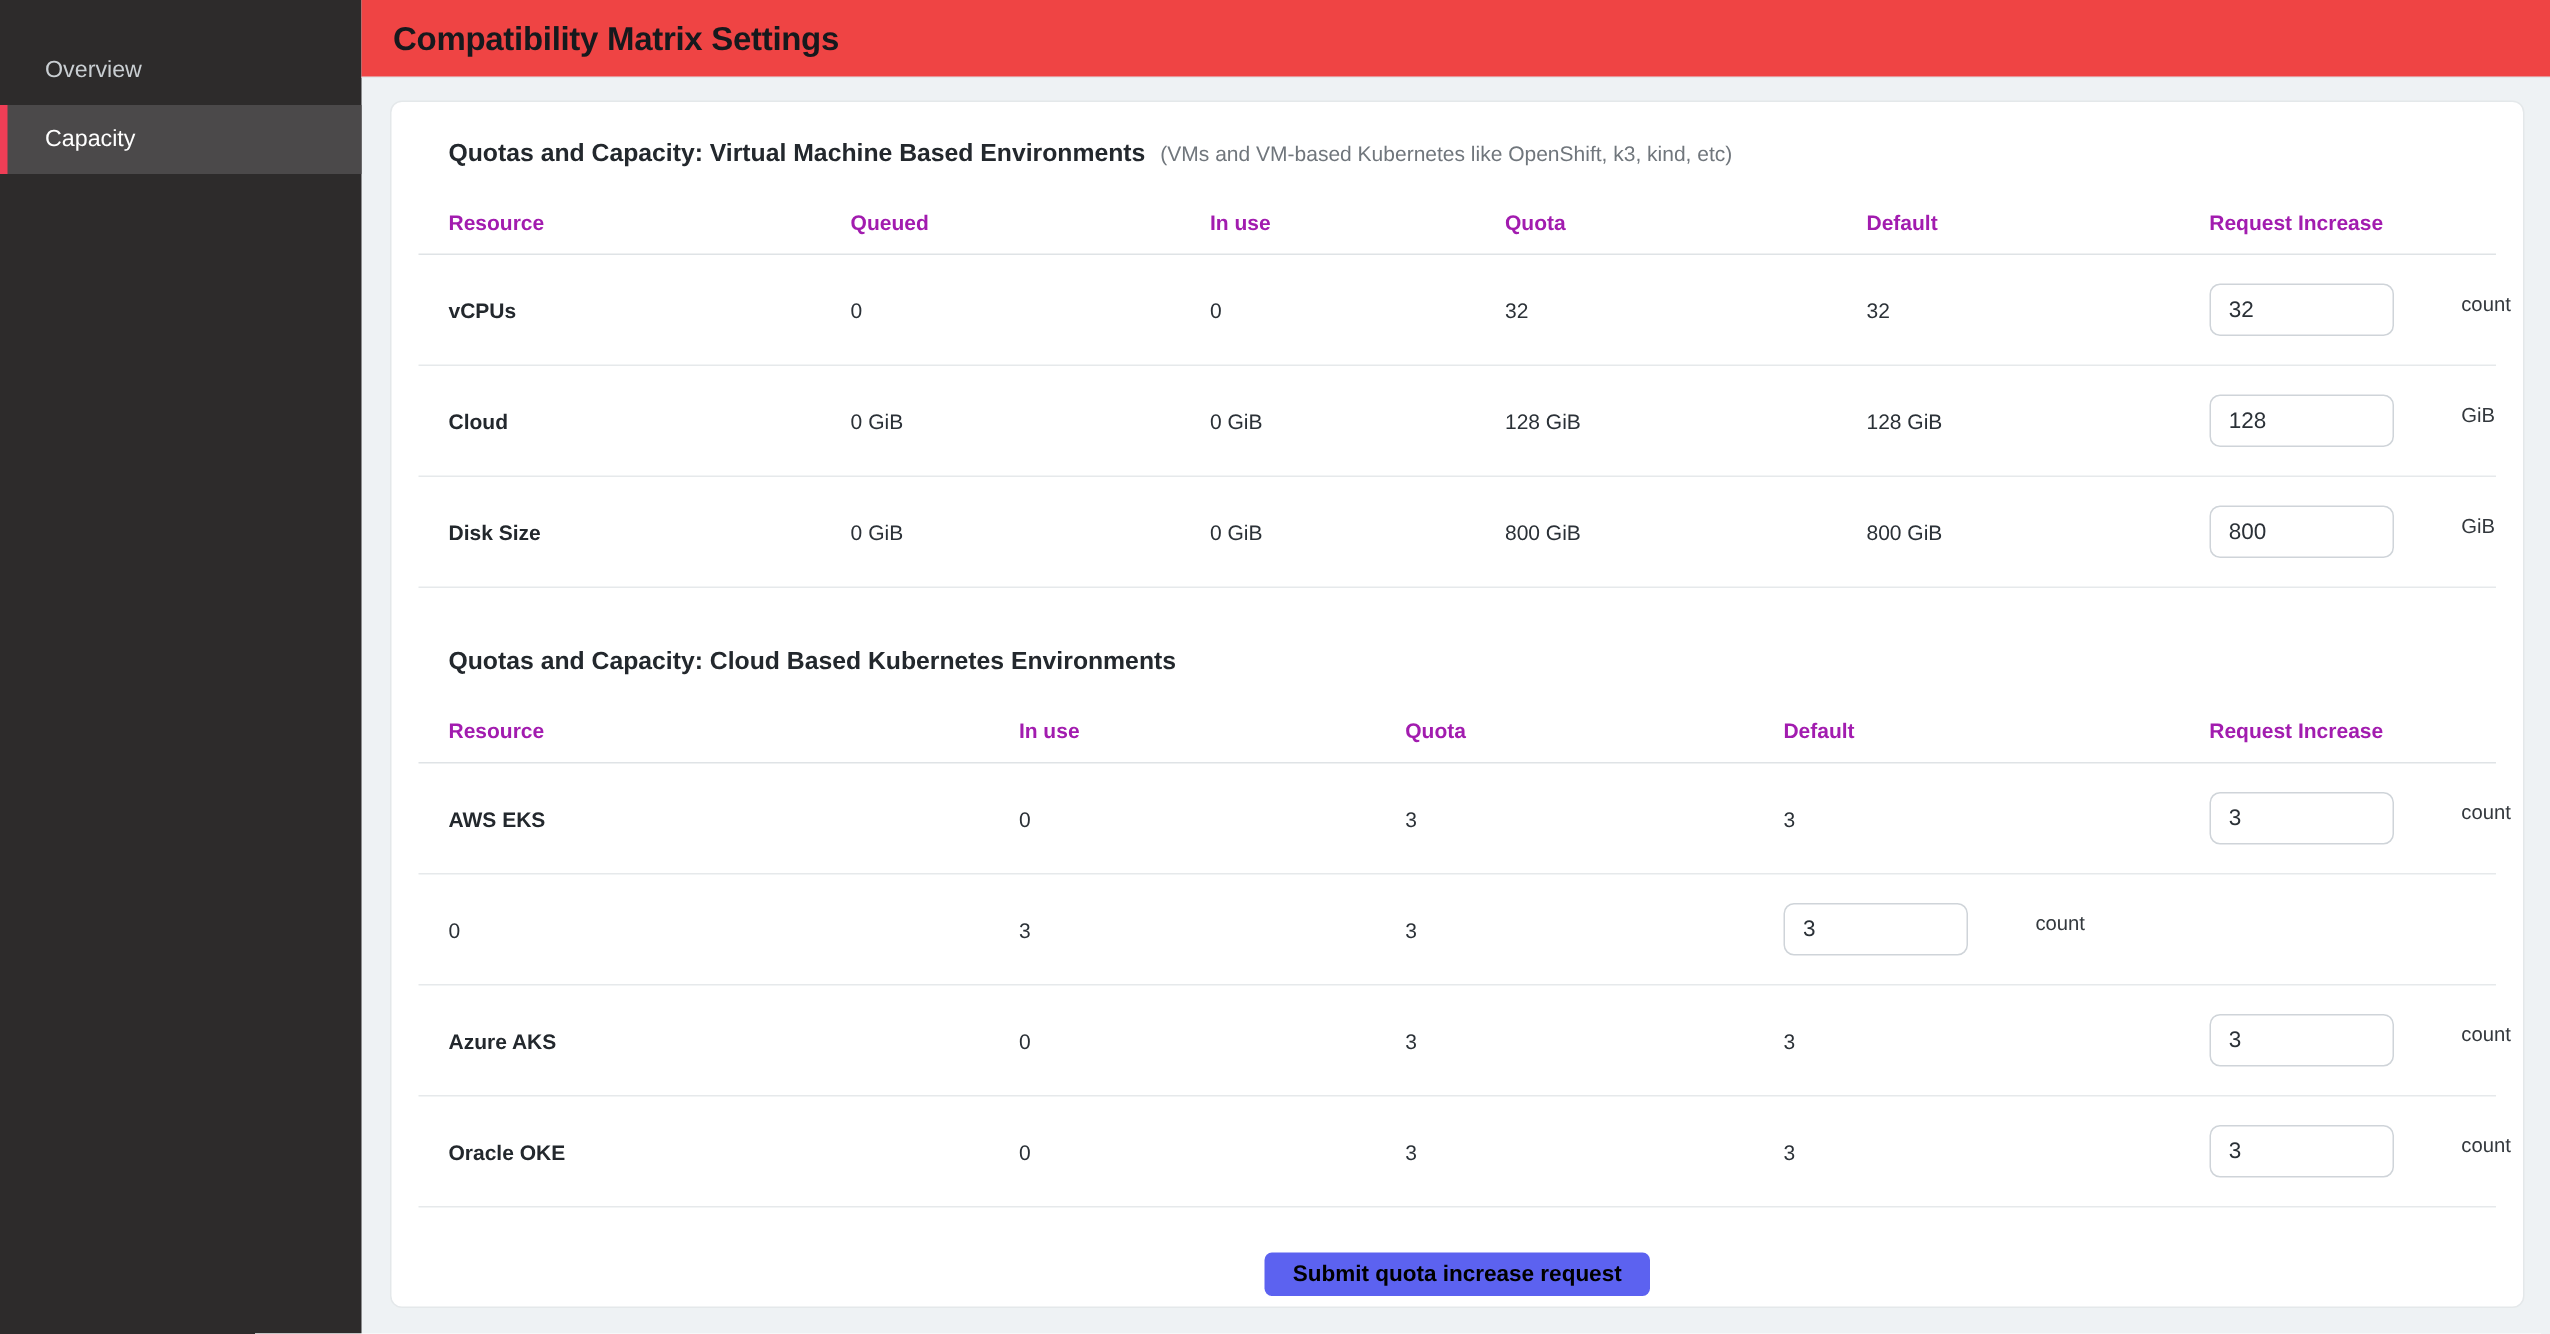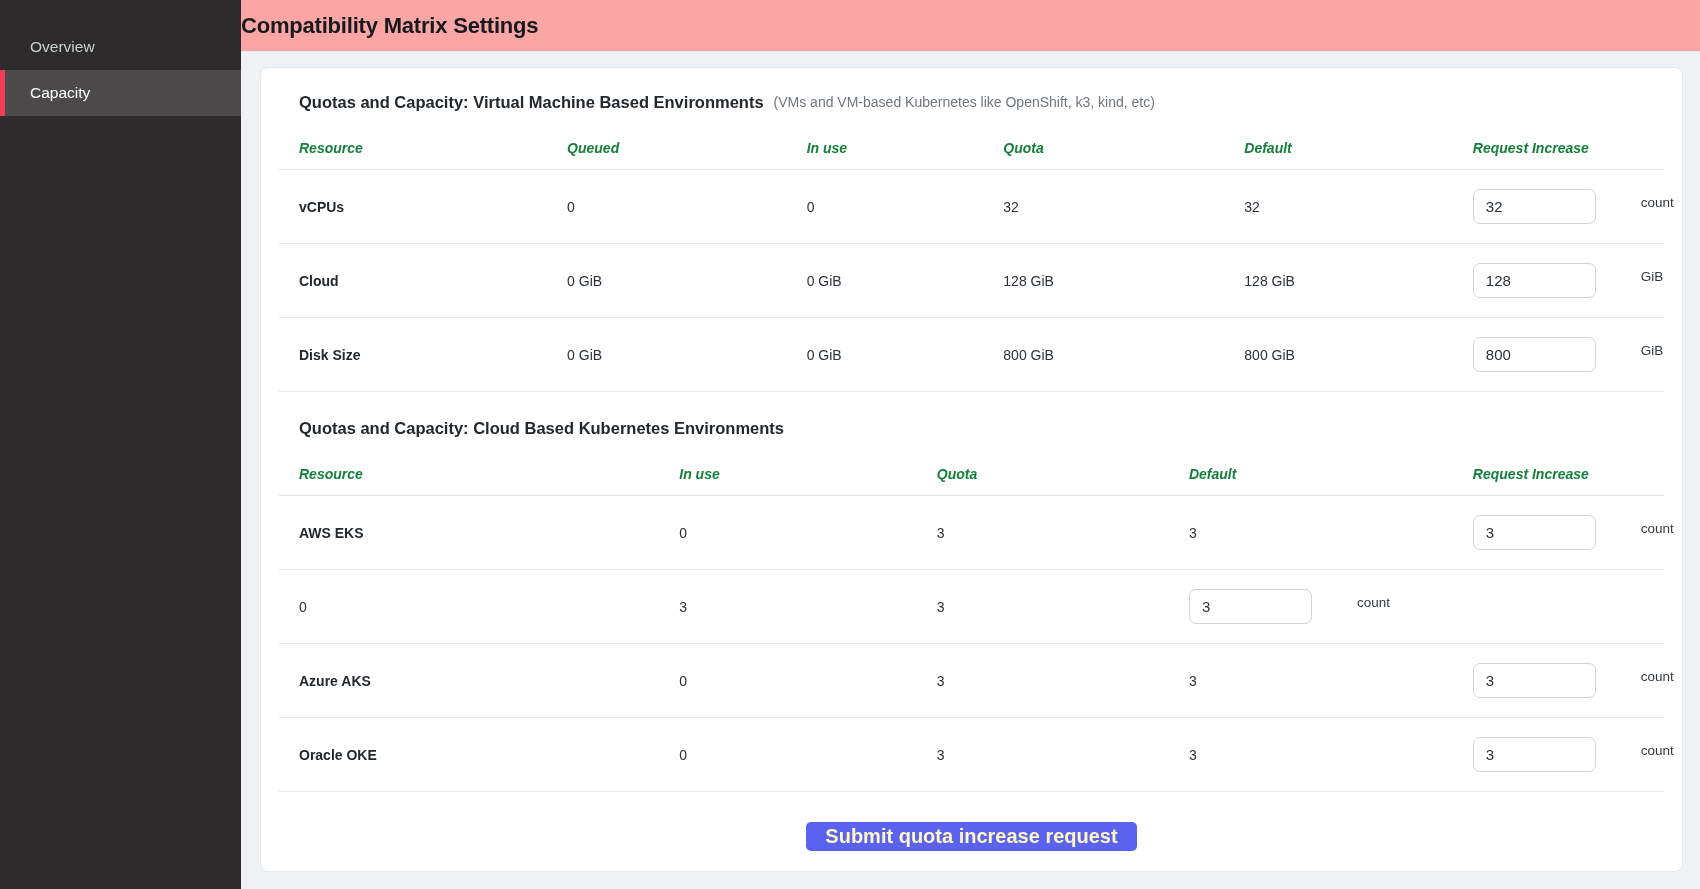--- a/index.html
+++ b/index.html
@@ -34,24 +34,25 @@
     background: #4b494a;
     border-left-color: #ef3e56;
     color: #ffffff;
   }
 
   
   .main { flex: 1; display: flex; flex-direction: column; min-width: 0; }
   .page-header {
     height: 52px;
     flex-shrink: 0;
-    background: #fca5a5;
+    background: #ef4444;
     border-bottom: 1px solid #e3e8ea;
     display: flex;
     align-items: center;
+    padding-left: 21px;
   }
   .page-header h1 {
     font-size: 22px;
     font-weight: 700;
     color: #16191d;
     letter-spacing: -0.2px;
   }
 
   .card {
     margin: 15px 17px 17px 19px;
@@ -66,33 +67,32 @@
   .sec-head {
     display: flex;
     align-items: center;
     gap: 10px;
     padding-left: 20px;
     margin-bottom: 12px;
     line-height: 24px;
   }
   .sec-title { font-size: 16.5px; font-weight: 700; color: #23282d; }
   .sec-sub   { font-size: 14px; font-weight: 400; color: #70767c; }
-  .sec-head.second { margin-top: 24px; }
+  .sec-head.second { margin-top: 37px; }
 
   .thead, .trow { display: grid; align-items: center; }
   .t1 { grid-template-columns: 20.8% 17.3% 14.2% 17.4% 16.5% 13.8%; }
   .t2 { grid-template-columns: 28.9% 18.6% 18.2% 20.5% 13.8%; }
 
   .thead {
     height: 44px;
     border-bottom: 1px solid #dfe3e6;
     font-size: 14px;
     font-weight: 700;
-    color: #15803d;
-    font-style: italic;
+    color: #a21caf;
   }
   .trow {
     height: 74px;
     border-bottom: 1px solid #e6e9eb;
     font-size: 14px;
     color: #2b3137;
   }
   .cell:first-child { padding-left: 20px; }
   .res-name { font-weight: 600; color: #23282d; }
 
@@ -114,23 +114,23 @@
     color: #33383d;
     transform: translateY(-4px);
     margin-left: 32px;
   }
 
   .card-footer { display: flex; justify-content: center; padding-top: 30px; }
   .submit-btn {
     height: 29px;
     padding: 0 19px;
     background: #5c62f0;
-    color: #fef9c3;
+    color: #000000;
     font-family: "Liberation Sans", sans-serif;
-    font-size: 20px;
+    font-size: 15px;
     font-weight: 700;
     border: none;
     border-radius: 5px;
     cursor: pointer;
   }
 </style>
 </head>
 <body>
 
 <aside class="sidebar">

